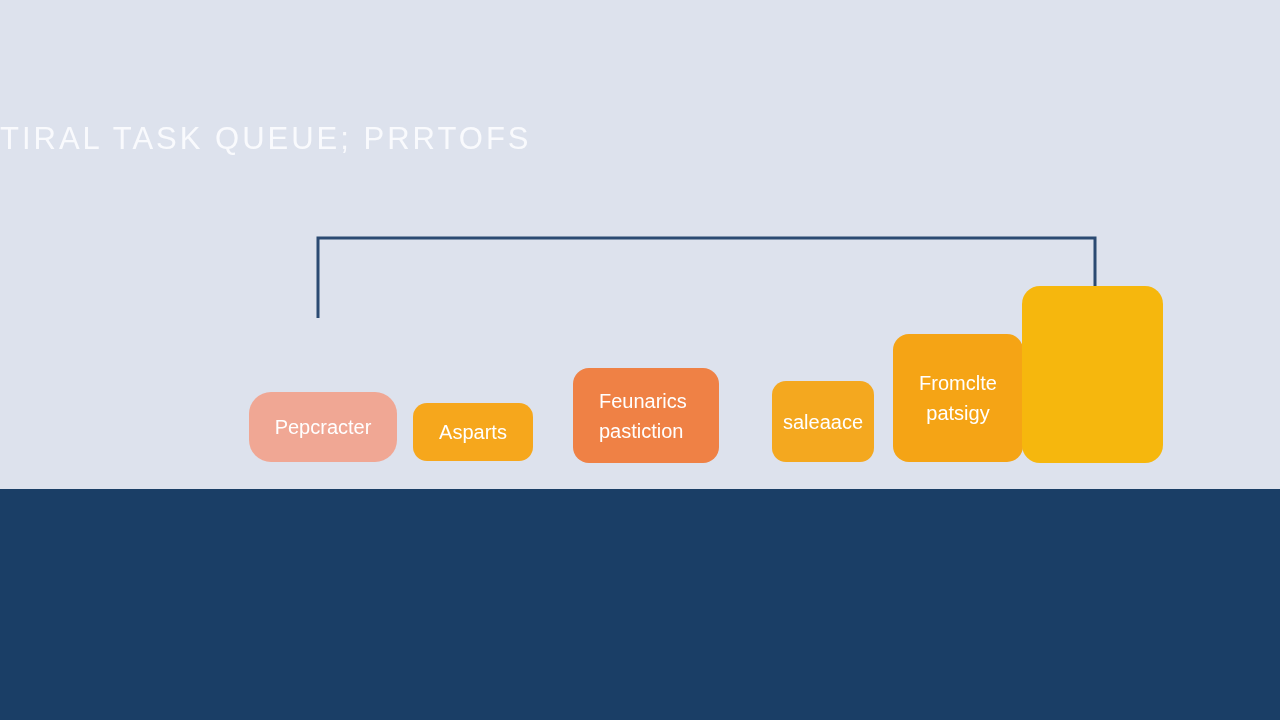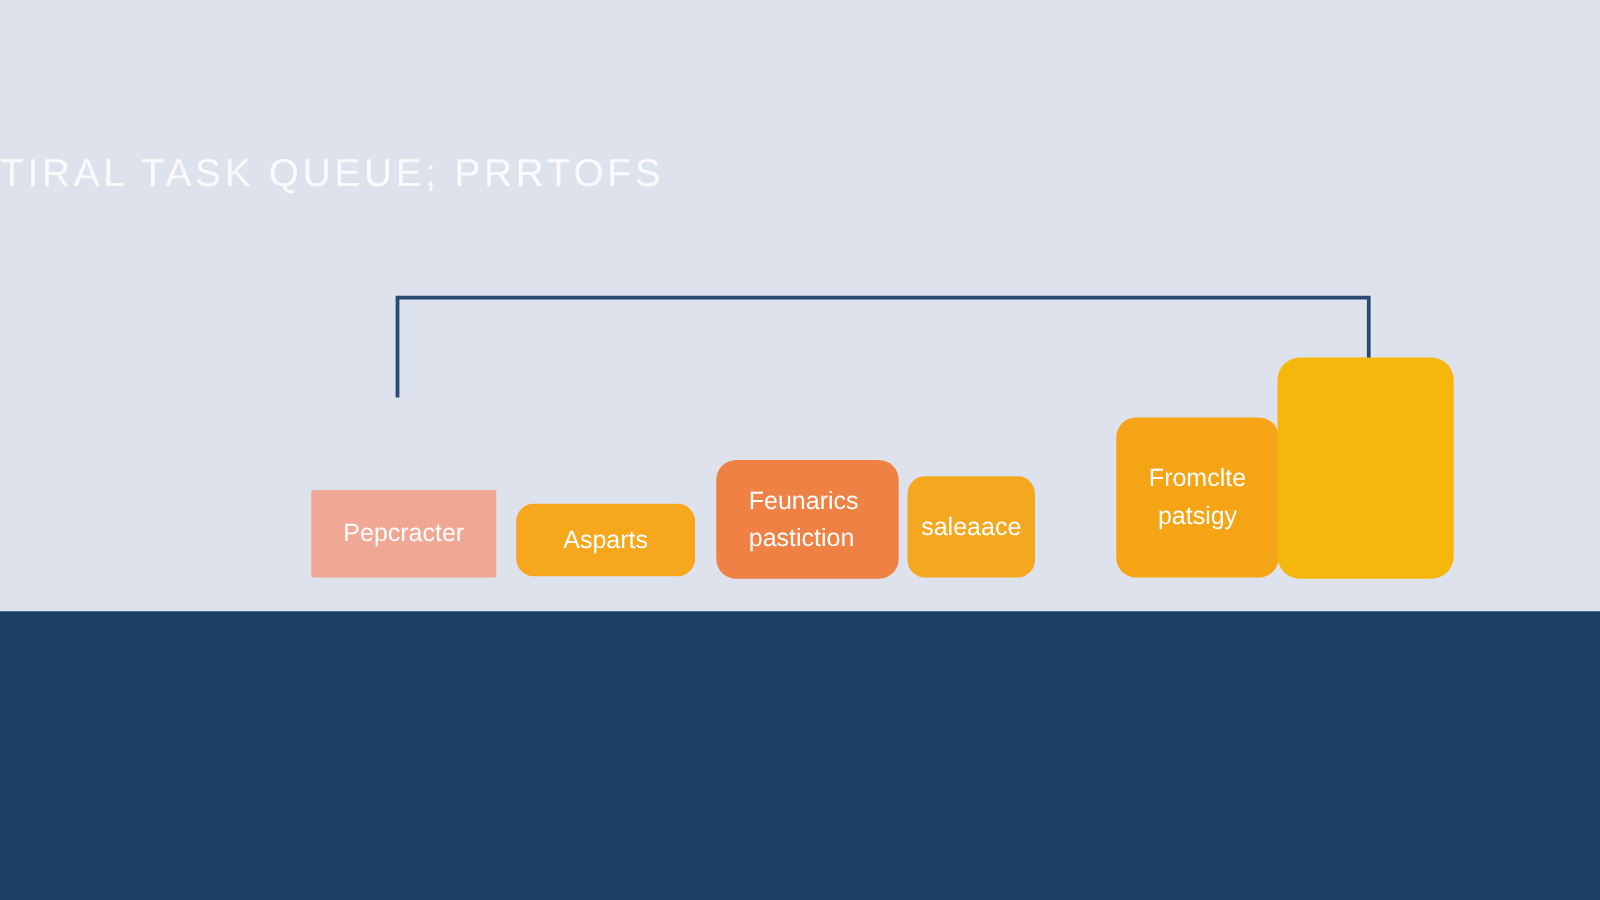--- a/index.html
+++ b/index.html
@@ -33,25 +33,25 @@
     align-items:center;
     justify-content:center;
     box-sizing:border-box;
     border-radius:16px;
     color:#ffffff;
     font-size:20px;
     line-height:1.5;
     text-align:center;
   }
   .box span{display:block;}
-  .box-1{left:249px;top:392px;width:148px;height:70px;border-radius:2px;text-align:right;}
-  .box-2{left:413px;top:403px;width:143px;height:58px;border-radius:14px;}
+  .box-1{left:249px;top:392px;width:148px;height:70px;border-radius:22px;text-align:right;}
+  .box-2{left:413px;top:403px;width:120px;height:58px;border-radius:14px;}
   .box-3{left:573px;top:368px;width:146px;height:95px;border-radius:16px;padding-left:26px;padding-right:10px;justify-content:flex-start;}
   .box-3 span{text-align:left;}
-  .box-4{left:726px;top:381px;width:102px;height:81px;border-radius:14px;}
+  .box-4{left:772px;top:381px;width:102px;height:81px;border-radius:14px;}
   .box-5{left:877px;top:334px;width:130px;height:128px;border-radius:16px;margin-left:16px;}
   .box-6{left:1022px;top:286px;width:141px;height:177px;border-radius:18px;}
 </style>
 </head>
 <body>
 
 <div class="stage">
 
   <div class="bg-top" style="background: rgb(221, 226, 237);"></div>
   <div class="bg-bottom" style="background: rgb(26, 62, 102);"></div>

